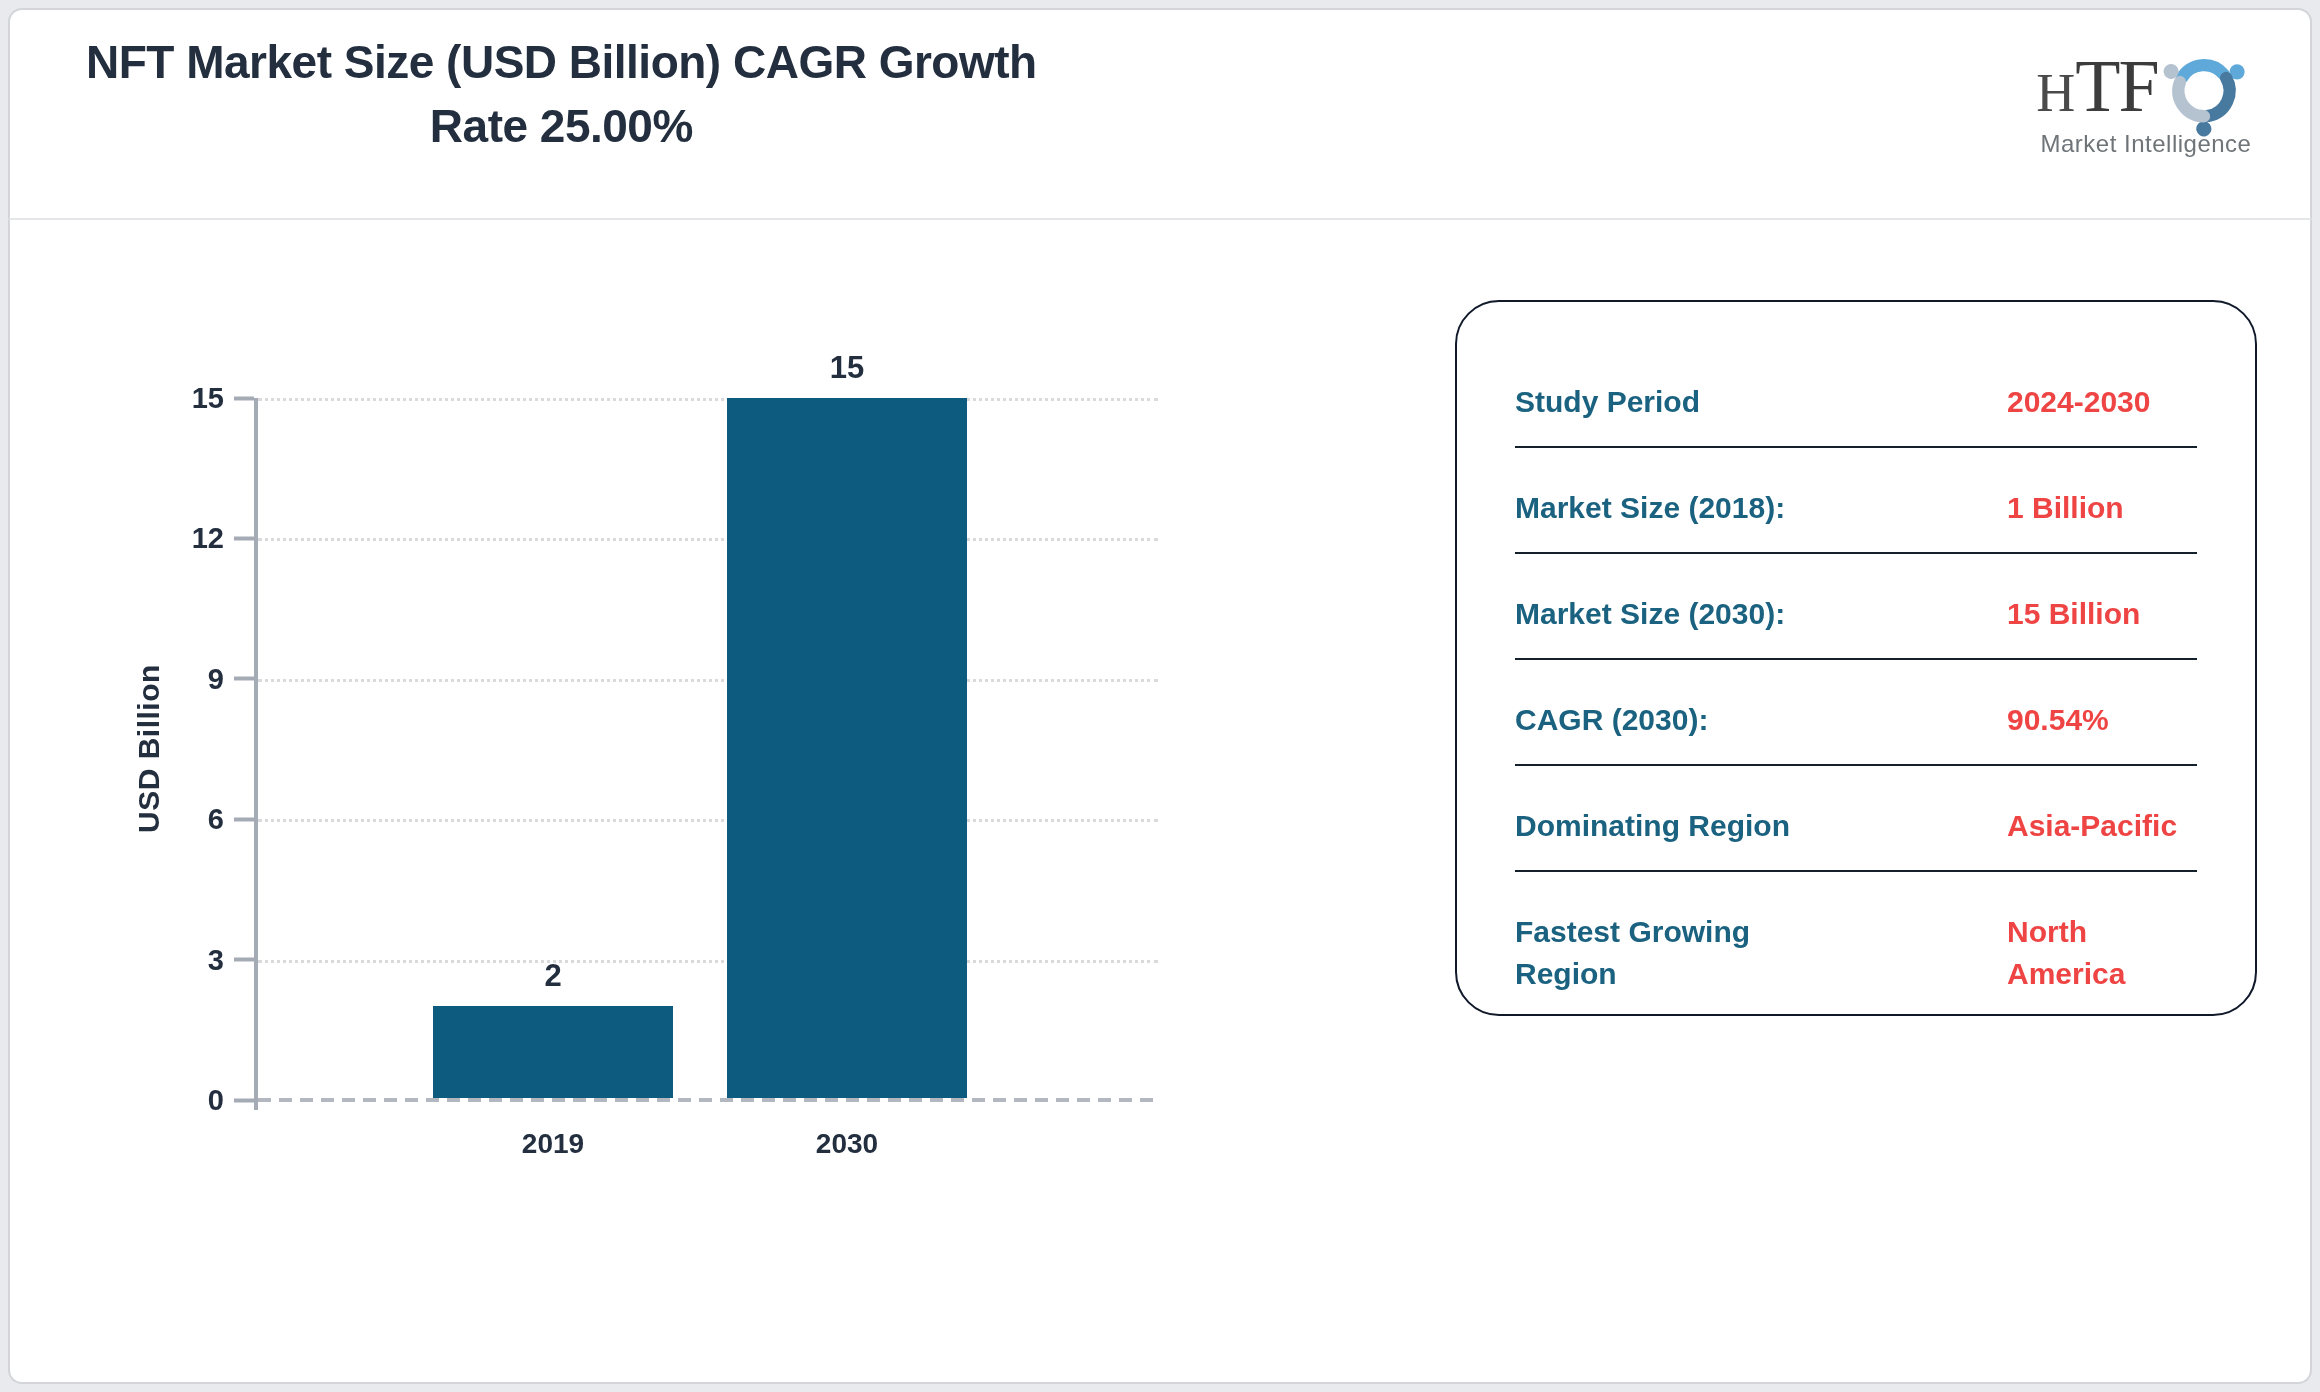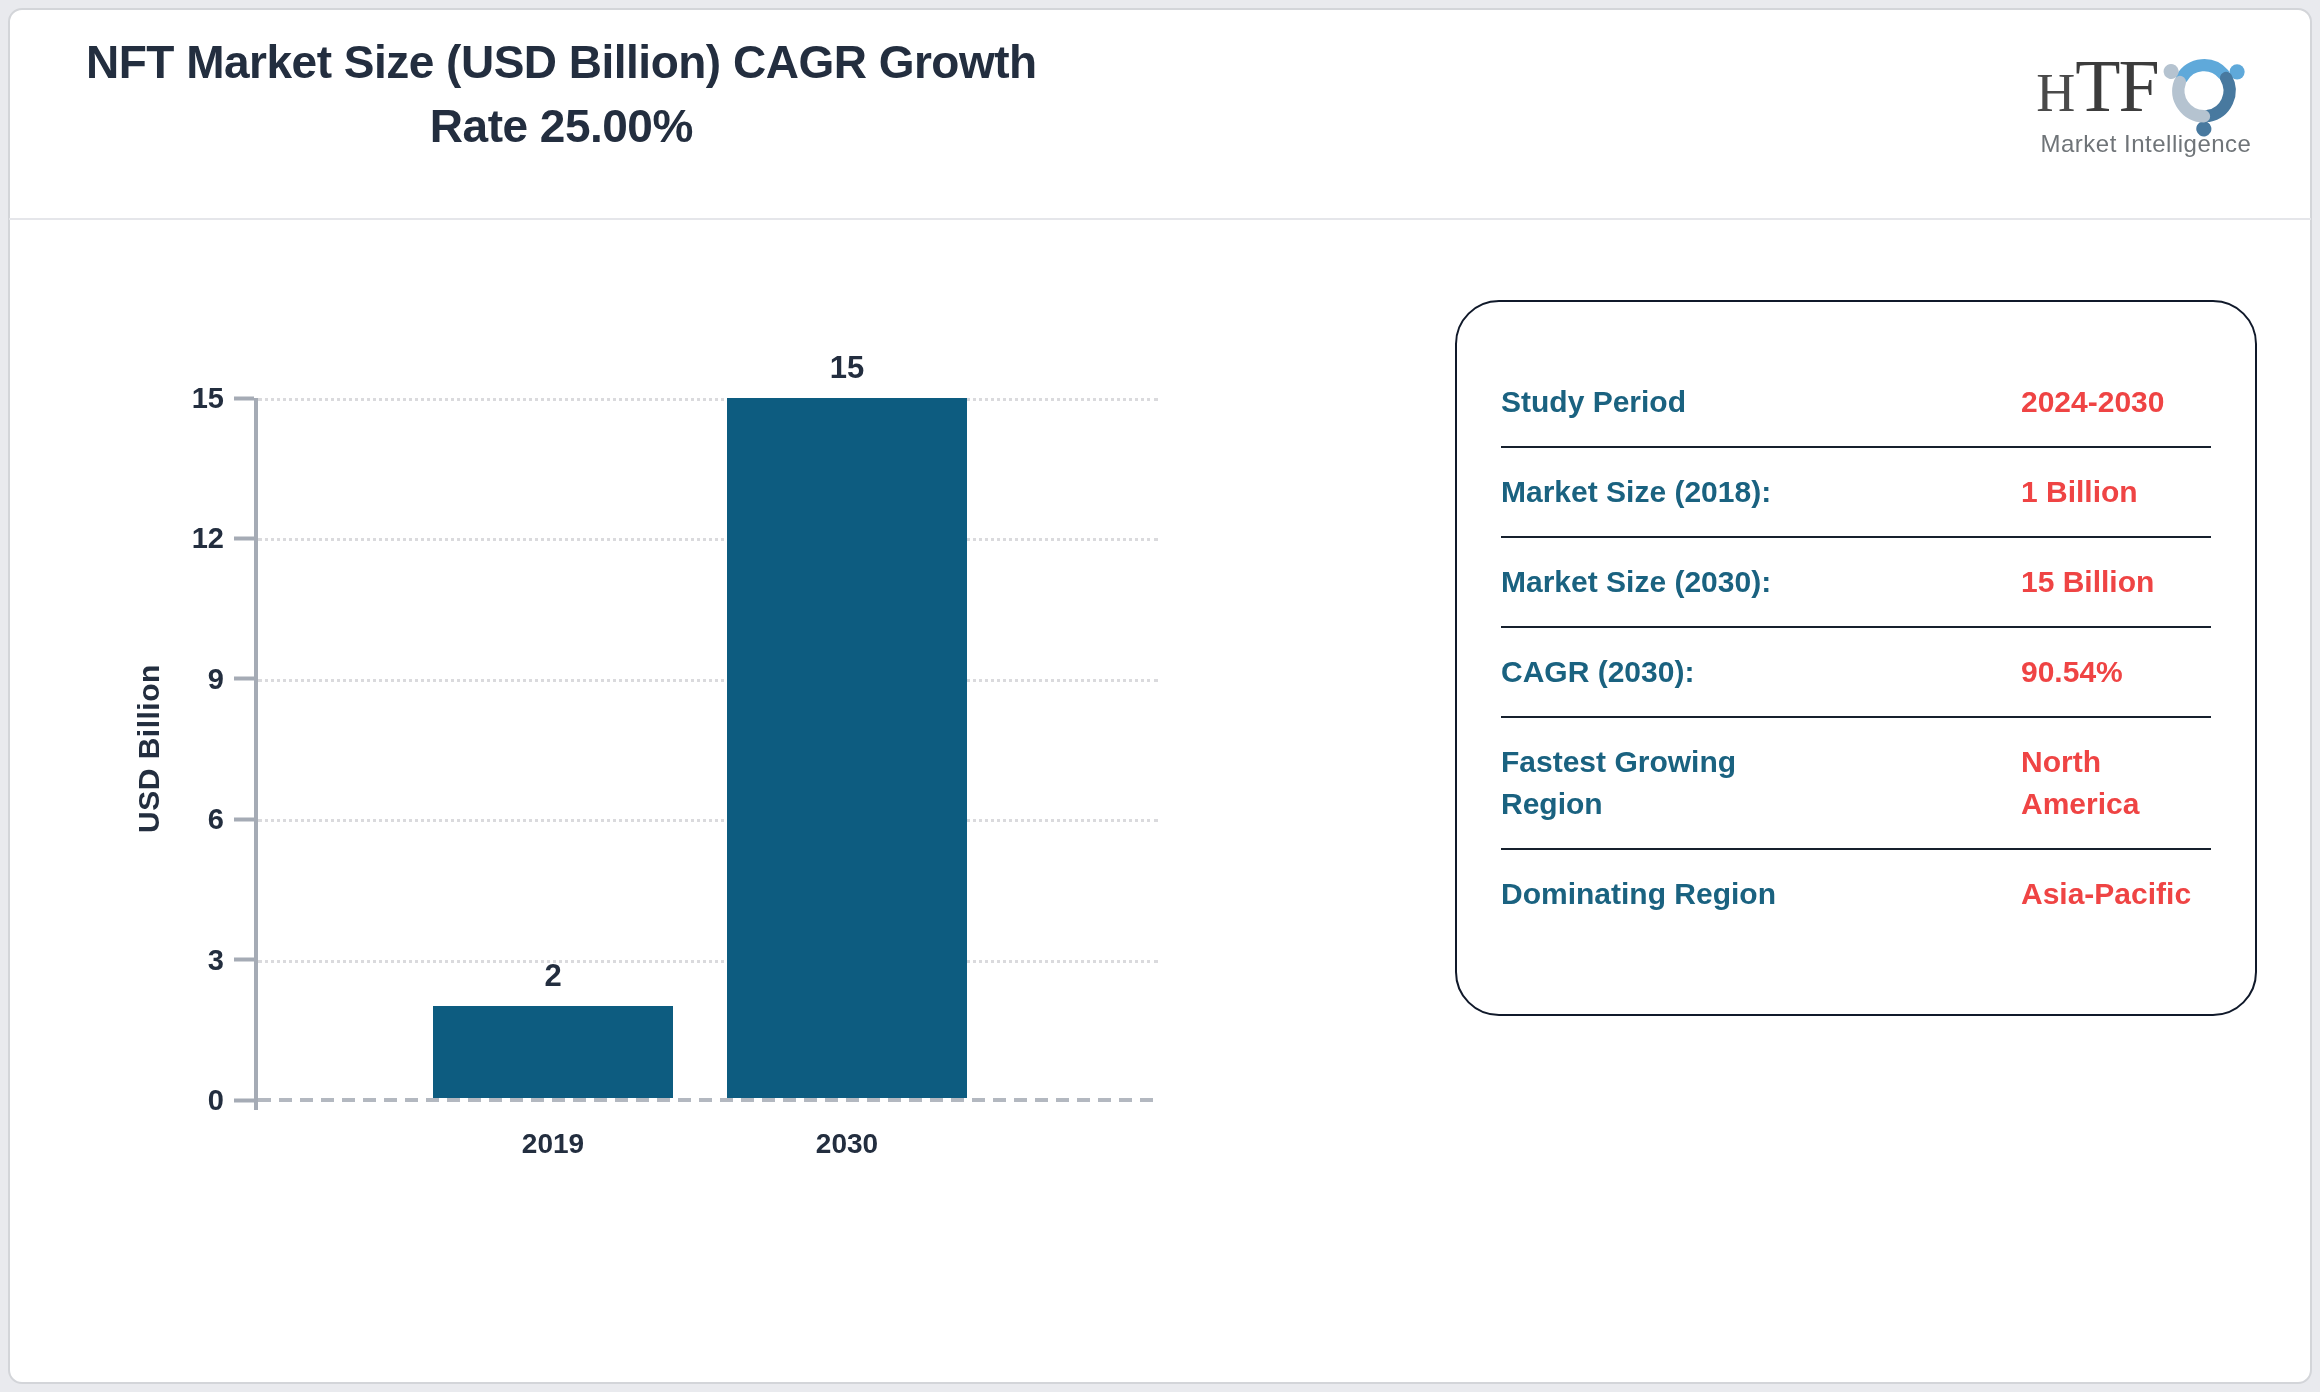--- a/index.html
+++ b/index.html
@@ -75,22 +75,22 @@
     background:repeating-linear-gradient(90deg,#b3b8c0 0 13px,#ffffff 13px 21px);
   }
   .x-label{
     position:absolute;top:730px;width:240px;text-align:center;
     font-size:28px;font-weight:bold;color:#232e3f;
   }
   
   .info-panel{
     position:absolute;left:1455px;top:300px;width:802px;height:716px;
     border:2px solid #10192a;border-radius:44px;background:#ffffff;
-    padding:56px 44px;box-sizing:border-box;
-    display:flex;flex-direction:column;justify-content:flex-start;
+    padding:56px 58px;box-sizing:border-box;
+    display:flex;flex-direction:column;justify-content:flex-start;gap:16px;
   }
   .info-row{
     display:flex;justify-content:space-between;align-items:center;
     padding:23px 0;border-bottom:2px solid #16202d;
   }
   .info-row:last-child{border-bottom:none;}
   .info-label{
     width:320px;font-size:30px;font-weight:bold;color:#1a6280;line-height:42px;
   }
   .info-value{
@@ -197,20 +197,20 @@
   </div>
   <div class="info-row">
     <div class="info-label">Market Size (2030):</div>
     <div class="info-value">15 Billion</div>
   </div>
   <div class="info-row">
     <div class="info-label">CAGR (2030):</div>
     <div class="info-value">90.54%</div>
   </div>
   <div class="info-row">
+    <div class="info-label">Dominating Region</div>
+    <div class="info-value">Asia-Pacific</div>
+  </div>
+  <div class="info-row">
     <div class="info-label">Fastest Growing Region</div>
     <div class="info-value">North America</div>
   </div>
-  <div class="info-row">
-    <div class="info-label">Dominating Region</div>
-    <div class="info-value">Asia-Pacific</div>
-  </div>
 </div>
 
 </body></html>

